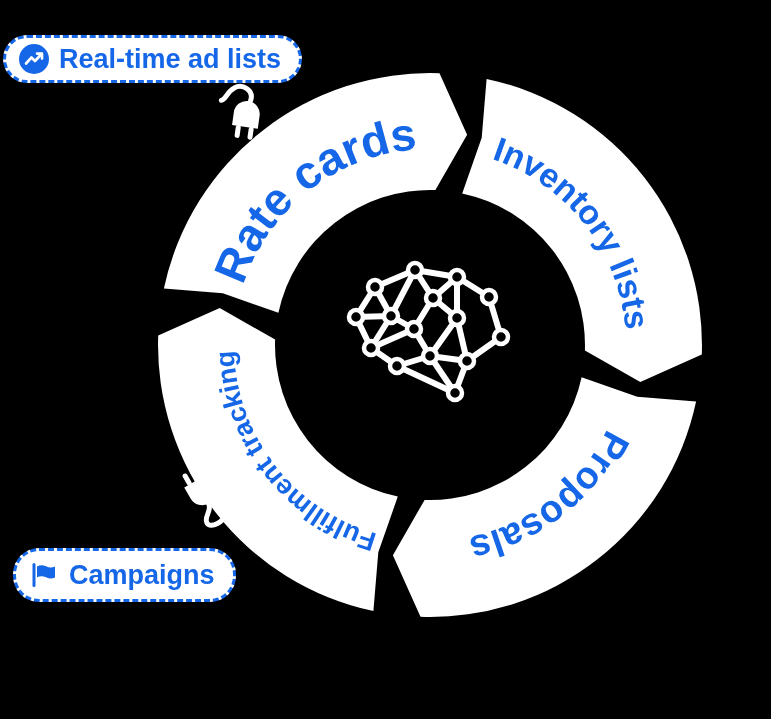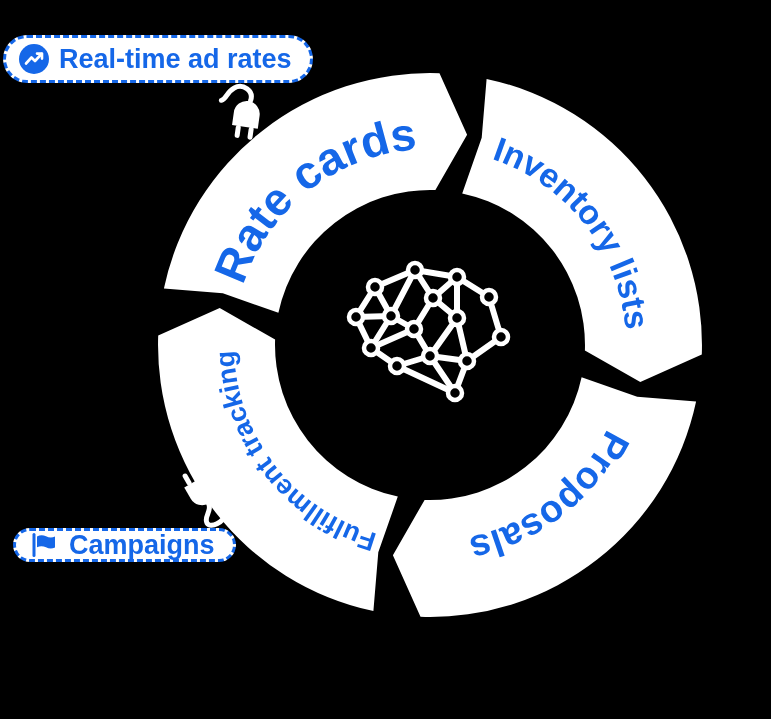--- a/index.html
+++ b/index.html
@@ -23,21 +23,21 @@
     border:3px dashed var(--accent,#1567e8);
     border-radius:26px;
     color:var(--accent,#1567e8);
     font-size:27px;font-weight:bold;
     padding:0 18px 0 13px;
     box-sizing:border-box;
     white-space:nowrap;
   }
   .badge .bicon{flex:0 0 auto;display:block;}
   #badge-ad-rates{left:3px;top:35px;height:48px;}
-  #badge-campaigns{left:13px;top:528px;height:34px;}
+  #badge-campaigns{left:13px;top:548px;height:54px;}
 </style>
 </head>
 <body>
 
 <div class="stage">
 
   <svg width="771" height="719" viewBox="0 0 771 719">
     <defs>
       <path id="tp1" d="M 626,345 A 196 196 0 1 1 234,345 A 196 196 0 1 1 626,345" fill="none"></path>
       <path id="tp2" d="M 234,345 A 196 196 0 1 1 626,345 A 196 196 0 1 1 234,345" fill="none"></path>
@@ -125,21 +125,21 @@
     </g>
   </svg>
 
   
   <div class="badge" id="badge-ad-rates">
     <svg class="bicon" width="30" height="30" viewBox="0 0 30 30">
       <circle cx="15" cy="15" r="15" fill="var(--accent,#1567e8)"></circle>
       <path d="M 7 19.5 L 12.5 13.5 L 16 17 L 22.5 10" fill="none" stroke="#fff" stroke-width="2.6" stroke-linecap="round" stroke-linejoin="round"></path>
       <path d="M 18 9.6 L 23 9.6 L 23 14.6" fill="none" stroke="#fff" stroke-width="2.6" stroke-linecap="round" stroke-linejoin="round"></path>
     </svg>
-    <span>Real-time ad rates</span>
+    <span>Real-time ad lists</span>
   </div>
 
   
   <div class="badge" id="badge-campaigns">
     <svg class="bicon" width="30" height="30" viewBox="0 0 30 30">
       <rect x="3.5" y="3" width="3" height="24" rx="1.5" fill="var(--accent,#1567e8)"></rect>
       <path d="M 8 6.5 C 11 4.8 14 4.8 17 6.3 C 20 7.8 23 7.9 26 6.6
                L 26 17.5 C 23 18.9 20 18.8 17 17.3 C 14 15.8 11 15.8 8 17.2 Z" fill="var(--accent,#1567e8)"></path>
     </svg>
     <span>Campaigns</span>

